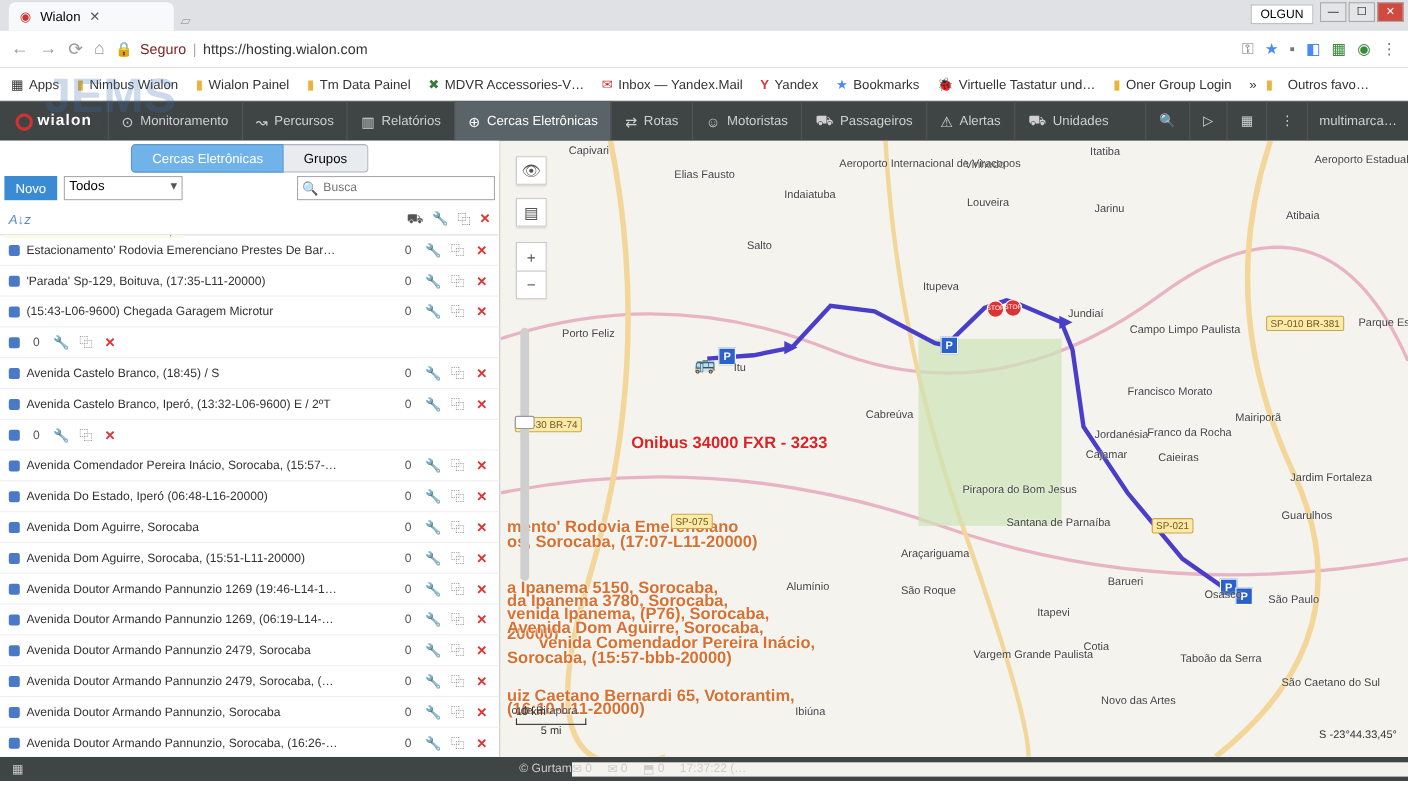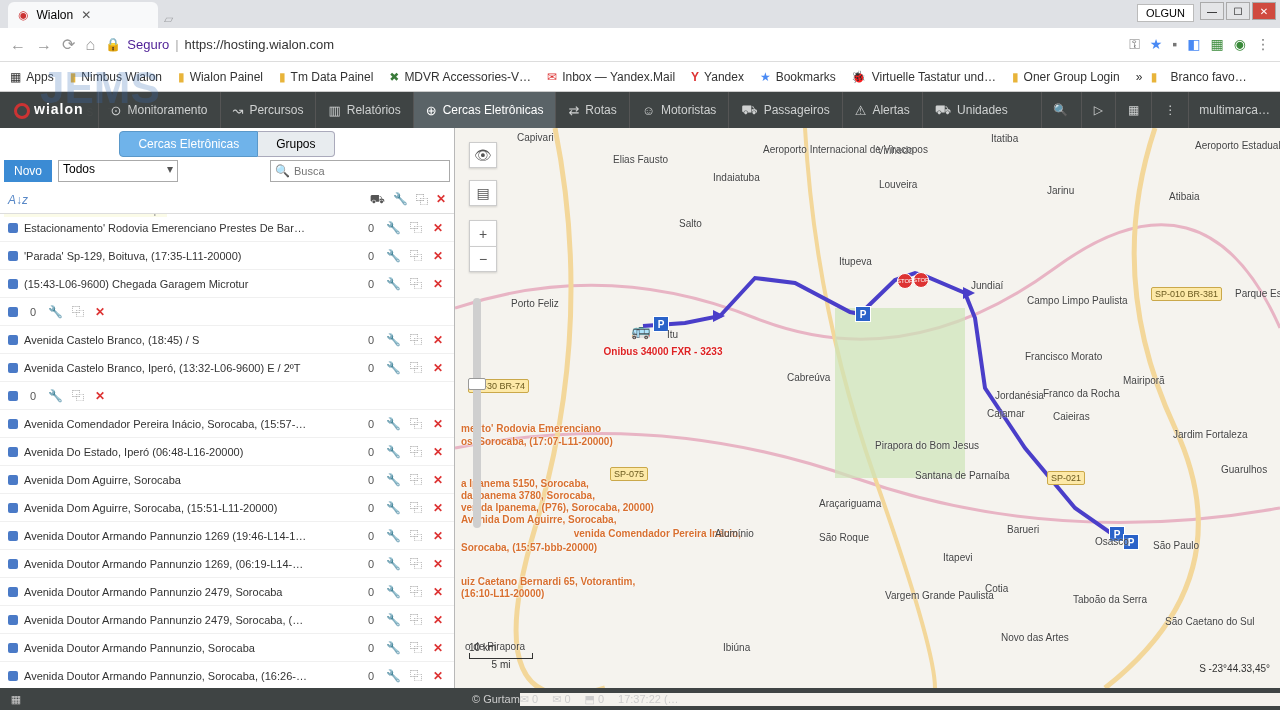--- a/index.html
+++ b/index.html
@@ -45,21 +45,21 @@
 .right { flex:1; position:relative; background:#f4f2ed; overflow:hidden; }
 
 .sub-tabs { height:28px; display:flex; justify-content:center; align-items:center; gap:0; background:#fff; padding-top:4px; }
 .sub-tab { padding:5px 18px; font-size:12px; border:1px solid #aab; background:#e8ecef; cursor:pointer; }
 .sub-tab.active { background:#6fb3ea; color:#fff; border-color:#5a98c9; }
 .sub-tab:first-child { border-radius:4px 0 0 4px; }
 .sub-tab:last-child { border-radius:0 4px 4px 0; border-left:none; }
 
 .filter-row { height:30px; display:flex; align-items:center; gap:6px; padding:3px 4px; }
 .btn-novo { background:#3b8bd4; color:#fff; padding:4px 10px; border:none; font-size:12px; }
-.sel-todos { height:22px; font-size:12px; padding:1px 4px; border:1px solid #aaa; width:120px; }
+.sel-todos { height:22px; font-size:12px; padding:1px 4px; border:1px solid #aaa; width:108px; }
 .sel-todos .arrow { float:right; color:#555; }
 .search-box { margin-left:auto; display:flex; align-items:center; border:1px solid #aaa; height:22px; width:180px; padding:0 4px; color:#888; gap:4px; }
 .search-box input { border:none; outline:none; font-size:11px; width:100%; }
 
 .list-header { height:28px; display:flex; align-items:center; justify-content:space-between; padding:0 8px; border-bottom:1px solid #ddd; }
 .sort-ic { color:#5888c7; font-size:12px; font-style:italic; }
 .list-header .tools { display:flex; gap:8px; color:#555; }
 .list-header .del { color:#d33; font-weight:bold; }
 
 .list { flex:1; overflow-y:auto; position:relative; }
@@ -76,21 +76,21 @@
 
 .map-ctrl { position:absolute; z-index:10; background:#fff; border:1px solid #ccc; width:28px; height:26px; display:flex; align-items:center; justify-content:center; color:#555; font-size:14px; box-shadow:0 1px 2px rgba(0,0,0,.15); }
 .map-ctrl.eye { left:14px; top:14px; }
 .map-ctrl.layers { left:14px; top:52px; }
 .map-ctrl.zin { left:14px; top:92px; border-bottom:none; }
 .map-ctrl.zout { left:14px; top:118px; }
 .vslider { position:absolute; left:18px; top:170px; width:8px; height:230px; background:#cfcfcf; border-radius:4px; z-index:10; }
 .vslider .thumb { position:absolute; left:-5px; top:80px; width:18px; height:12px; background:#fff; border:1px solid #999; border-radius:2px; }
 
 .map-svg { position:absolute; inset:0; }
-.map-label { position:absolute; color:#d87030; font-size:10px; font-weight:600; line-height:1.2; text-align:center; text-shadow:0 0 2px #fff,0 0 2px #fff; pointer-events:none; }
+.map-label { position:absolute; color:#d87030; font-size:15px; font-weight:600; line-height:1.2; text-align:center; text-shadow:0 0 2px #fff,0 0 2px #fff; pointer-events:none;margin-top:48px; }
 .road-tag { position:absolute; background:#fde9a8; border:1px solid #caa84a; font-size:9px; padding:1px 3px; border-radius:2px; color:#6b5a1f; }
 .city-label { position:absolute; font-size:10px; color:#444; white-space:nowrap; text-shadow:0 0 2px #fff; }
 .p-marker { position:absolute; width:16px; height:16px; background:#2a62c9; color:#fff; font-size:10px; font-weight:bold; display:flex; align-items:center; justify-content:center; border:1px solid #fff; }
 .stop-marker { position:absolute; width:16px; height:16px; background:#d33; border-radius:50%; border:1px solid #fff; color:#fff; font-size:6px; display:flex; align-items:center; justify-content:center; }
 .scale { position:absolute; left:14px; bottom:18px; font-size:10px; color:#333; }
 .scale .bar { width:64px; height:6px; border:1px solid #333; border-top:none; }
 .coords { position:absolute; right:10px; bottom:14px; font-size:10px; color:#333; }
 
 
 .footer { height:22px; background:#3f4444; color:#ccc; display:flex; align-items:center; font-size:11px; }
@@ -117,21 +117,21 @@
   </div>
 </div>
 
 <div class="addr-bar">
   <span class="nav-btn">←</span>
   <span class="nav-btn">→</span>
   <span class="nav-btn">⟳</span>
   <span class="nav-btn">⌂</span>
   <div class="addr-input">
     <span class="lock">🔒</span>
-    <span style="color:#4c1d95">Seguro</span>
+    <span style="color:#7f1d1d">Seguro</span>
     <span style="color:#aaa">|</span>
     <span>https://hosting.wialon.com</span>
   </div>
   <div class="addr-right">
     <span class="ic">⚿</span>
     <span class="ic" style="color:#4a8af4">★</span>
     <span class="ic">▪</span>
     <span class="ic" style="color:#4a8af4">◧</span>
     <span class="ic" style="color:#3a8a3a">▦</span>
     <span class="ic" style="color:#3a8a3a">◉</span>
@@ -165,21 +165,21 @@
       </span><span class="bm">
         <span style="color:#4a8af4">★</span>
         <span>Bookmarks</span>
       </span><span class="bm">
         <span style="color:#3a9a3a">🐞</span>
         <span>Virtuelle Tastatur und…</span>
       </span><span class="bm">
         <span class="fold">▮</span>
         <span>Oner Group Login</span>
       </span></span>
-  <span class="bm more">»&nbsp;<span style="color:#e8b43a">▮</span>&nbsp;<span>Branco favo…</span></span>
+  <span class="bm more">»&nbsp;<span style="color:#e8b43a">▮</span>&nbsp;<span>Outros favo…</span></span>
 </div>
 
 <div class="watermark">
   <div>JEMS</div>
   <div class="sub">S Y S T E M S</div>
 </div>
 
 <div class="app-nav">
   <div class="app-logo"><span class="ring"></span><span>wialon</span></div>
   <div id="nav-items" style="display:contents"><div class="nav-item">
@@ -433,38 +433,38 @@
         <div class="road-tag" style="left:696px;top:159px">SP-010
 BR-381</div>
       </div>
     <div id="city-labels">
         <div class="city-label" style="left:62px;top:4px">Capivari</div>
         <div class="city-label" style="left:158px;top:26px">Elias Fausto</div>
         <div class="city-label" style="left:258px;top:44px">Indaiatuba</div>
         <div class="city-label" style="left:422px;top:17px">Vinhedo</div>
         <div class="city-label" style="left:424px;top:51px">Louveira</div>
         <div class="city-label" style="left:536px;top:5px">Itatiba</div>
-        <div class="city-label" style="left:592px;top:57px">Jarinu</div>
+        <div class="city-label" style="left:540px;top:57px">Jarinu</div>
         <div class="city-label" style="left:714px;top:63px">Atibaia</div>
         <div class="city-label" style="left:56px;top:170px">Porto Feliz</div>
         <div class="city-label" style="left:224px;top:90px">Salto</div>
         <div class="city-label" style="left:212px;top:201px">Itu</div>
         <div class="city-label" style="left:384px;top:128px">Itupeva</div>
         <div class="city-label" style="left:516px;top:152px">Jundiaí</div>
         <div class="city-label" style="left:572px;top:167px">Campo Limpo
 Paulista</div>
         <div class="city-label" style="left:332px;top:244px">Cabreúva</div>
         <div class="city-label" style="left:540px;top:262px">Jordanésia</div>
         <div class="city-label" style="left:532px;top:280px">Cajamar</div>
         <div class="city-label" style="left:570px;top:223px">Francisco Morato</div>
         <div class="city-label" style="left:588px;top:260px">Franco da Rocha</div>
         <div class="city-label" style="left:598px;top:283px">Caieiras</div>
         <div class="city-label" style="left:668px;top:247px">Mairiporã</div>
         <div class="city-label" style="left:718px;top:301px">Jardim Fortaleza</div>
-        <div class="city-label" style="left:766px;top:336px">Guarulhos</div>
+        <div class="city-label" style="left:710px;top:336px">Guarulhos</div>
         <div class="city-label" style="left:420px;top:312px">Pirapora do
 Bom Jesus</div>
         <div class="city-label" style="left:460px;top:342px">Santana de
 Parnaíba</div>
         <div class="city-label" style="left:364px;top:370px">Araçariguama</div>
         <div class="city-label" style="left:260px;top:400px">Alumínio</div>
         <div class="city-label" style="left:364px;top:404px">São Roque</div>
         <div class="city-label" style="left:552px;top:396px">Barueri</div>
         <div class="city-label" style="left:640px;top:408px">Osasco</div>
         <div class="city-label" style="left:698px;top:412px">São Paulo</div>

